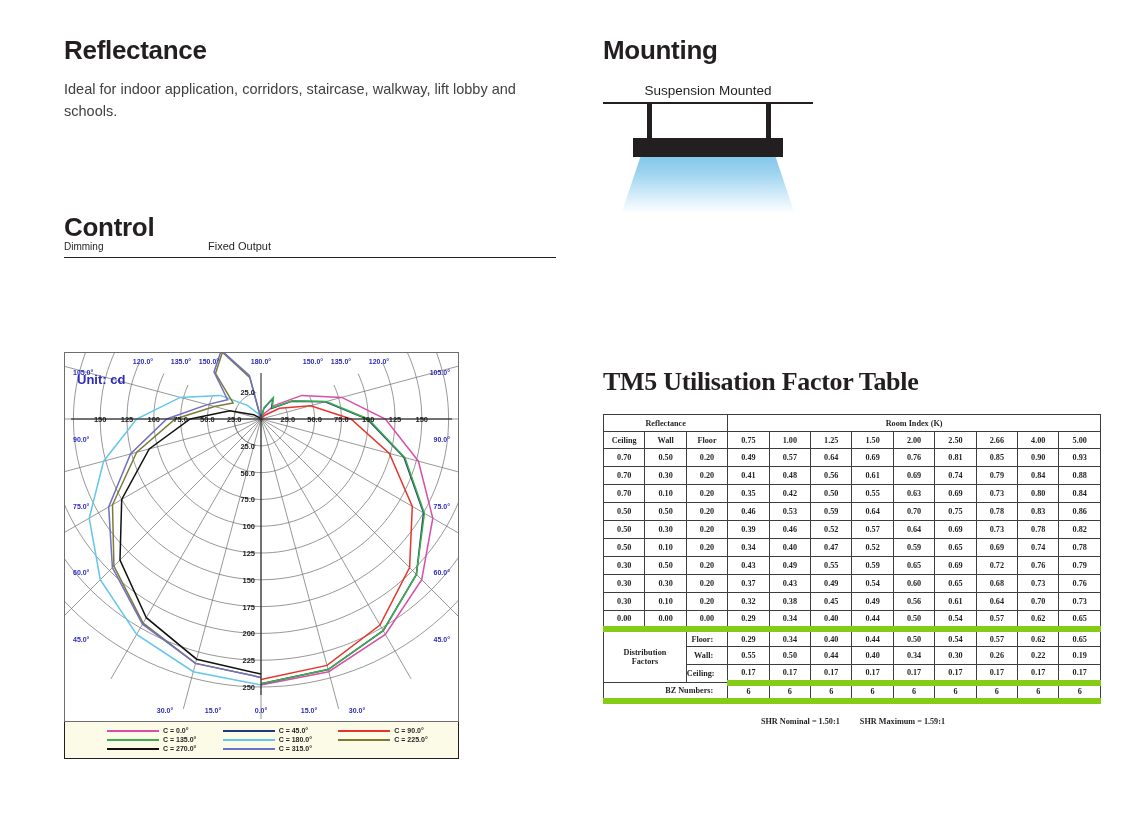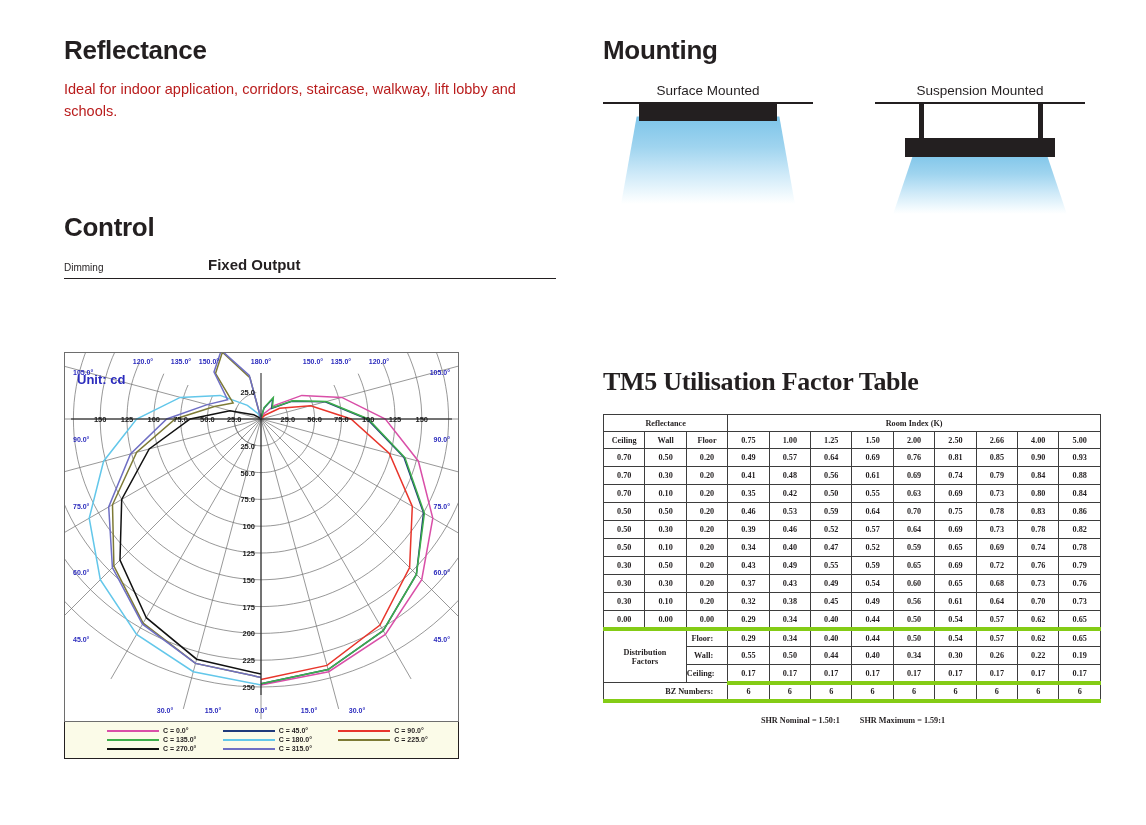--- a/index.html
+++ b/index.html
@@ -12,37 +12,37 @@
     position: relative;
     overflow: hidden;
   }
   .page { position: relative; width: 1146px; height: 825px; }
 
   .h1 {
     font-size: 26px; font-weight: bold; color: #231f20;
     letter-spacing: -0.3px; line-height: 1;
   }
   .body-text {
-    font-size: 14.5px; line-height: 1.55; color: #b91c1c;
+    font-size: 14.5px; line-height: 1.55; color: #404040;
   }
 
   
   #applications { position: absolute; left: 64px; top: 20px; width: 500px; }
   #applications .h1 { margin-bottom: 14px; }
 
   
   #control { position: absolute; left: 64px; top: 197px; width: 492px; }
-  #control .h1 { margin-bottom: 16px; }
+  #control .h1 { margin-bottom: 0; }
   .control-row {
     display: flex; align-items: flex-end;
     border-bottom: 1px solid #231f20;
     padding-bottom: 5px;
   }
   .control-row .cell-label { font-size: 10px; width: 144px; }
-  .control-row .cell-value { font-size: 15px; font-weight: bold; }
+  .control-row .cell-value { font-size: 11px; }
 
   
   #mounting { position: absolute; left: 603px; top: 20px; width: 500px; }
   #mounting .h1 { margin-bottom: 20px; }
   .mount-row { display: flex; gap: 62px; }
   .mount-block { width: 210px; position: relative; }
   .mount-caption {
     text-align: center; font-size: 13.5px; color: #231f20;
     margin-bottom: 4px;
   }
@@ -102,21 +102,21 @@
     padding: 0;
     height: 18px;
     font-weight: bold;
     font-size: 8.2px;
   }
   table.uf .grp { height: 17px; }
   table.uf .hdr { height: 17px; }
   table.uf td.refl { width: 46px; }
   table.uf td.ri { width: 41.3px; }
   table.uf .thick-top { border-top: 2px solid #3d3d3d; }
-  table.uf .thick-bottom { border-bottom: 4px solid #84cc16; }
+  table.uf .thick-bottom { border-bottom: 6px solid #84cc16; }
   table.uf .lbl-right { text-align: right; padding-right: 14px; }
   .shr {
     margin-top: 13px; text-align: center;
     font-size: 8.2px; font-weight: bold; color: #231f20;
   }
   .shr span { display: inline-block; }
   .shr .gap { width: 16px; }
 </style>
 </head>
 <body>
@@ -133,28 +133,20 @@
     <div class="control-row">
       <div class="cell-label">Dimming</div>
       <div class="cell-value">Fixed Output</div>
     </div>
   </section>
 
   <section id="mounting">
     <h1 class="h1">Mounting</h1>
     <div class="mount-row">
 
-      <div class="mount-block">
-        <div class="mount-caption">Surface Mounted</div>
-        <div class="mount-ceiling"></div>
-        <div class="mount-art">
-          <div class="beam beam-surface"></div>
-          <div class="fixture" style="left:36px;top:0;width:138px;height:17px;"></div>
-        </div>
-      </div>
 
       <div class="mount-block">
         <div class="mount-caption">Suspension Mounted</div>
         <div class="mount-ceiling"></div>
         <div class="mount-art">
           <div class="beam beam-susp"></div>
           <div class="susp-rod" style="left:44px;top:0;height:36px;"></div>
           <div class="susp-rod" style="left:163px;top:0;height:36px;"></div>
           <div class="fixture" style="left:30px;top:34px;width:150px;height:19px;"></div>
         </div>

